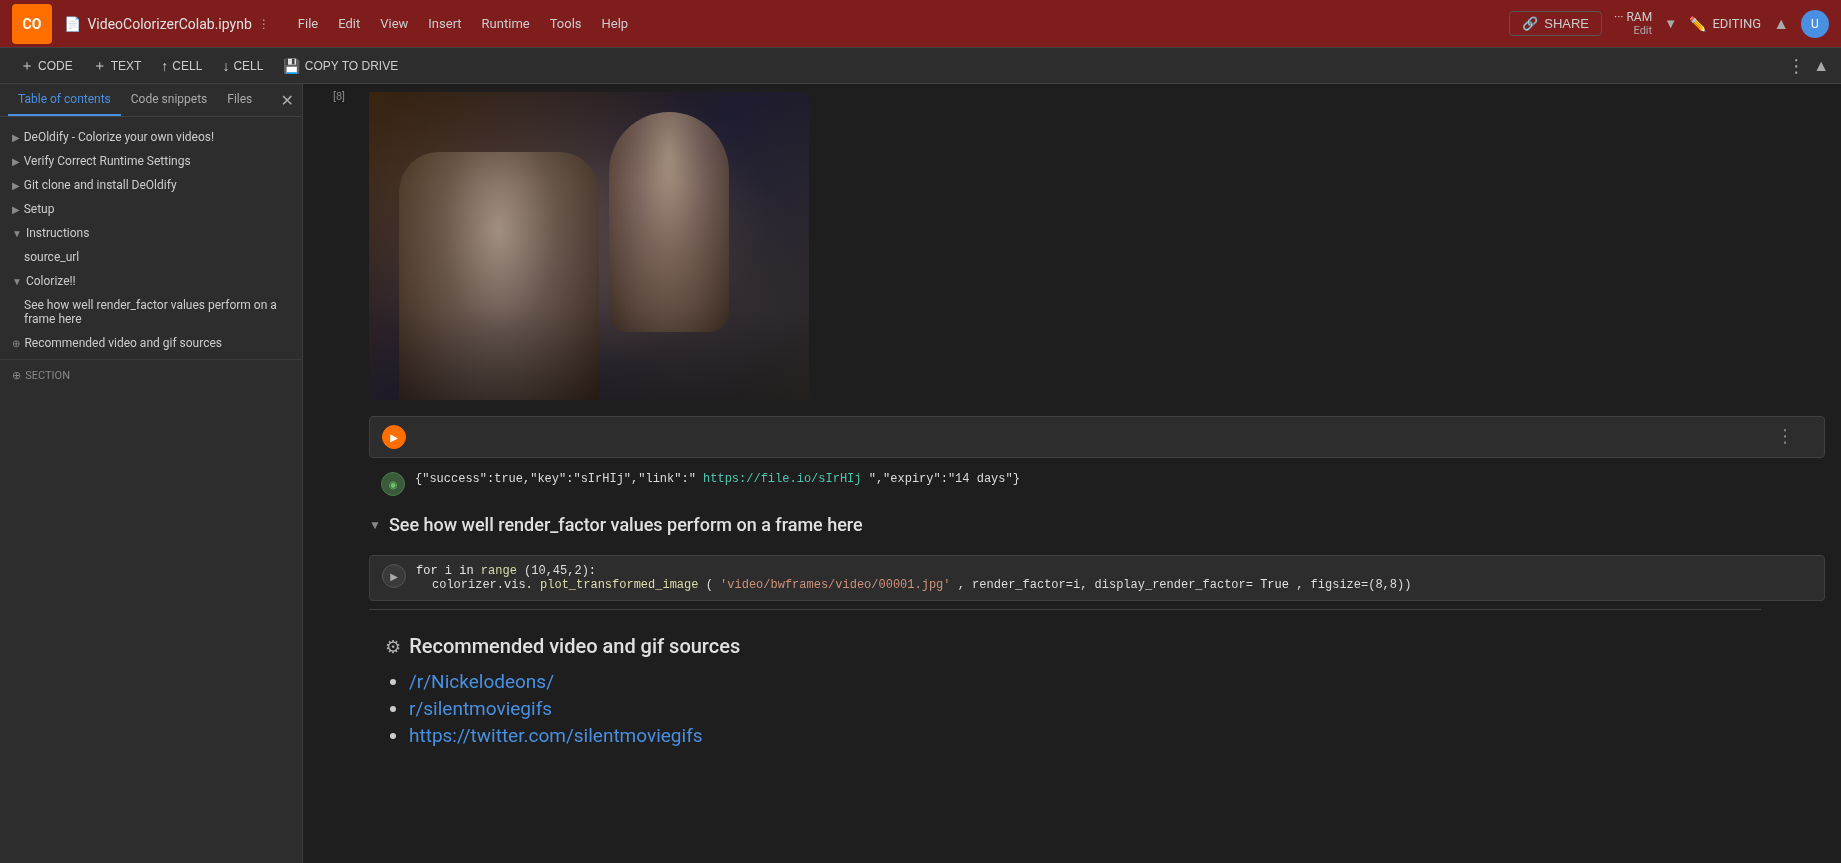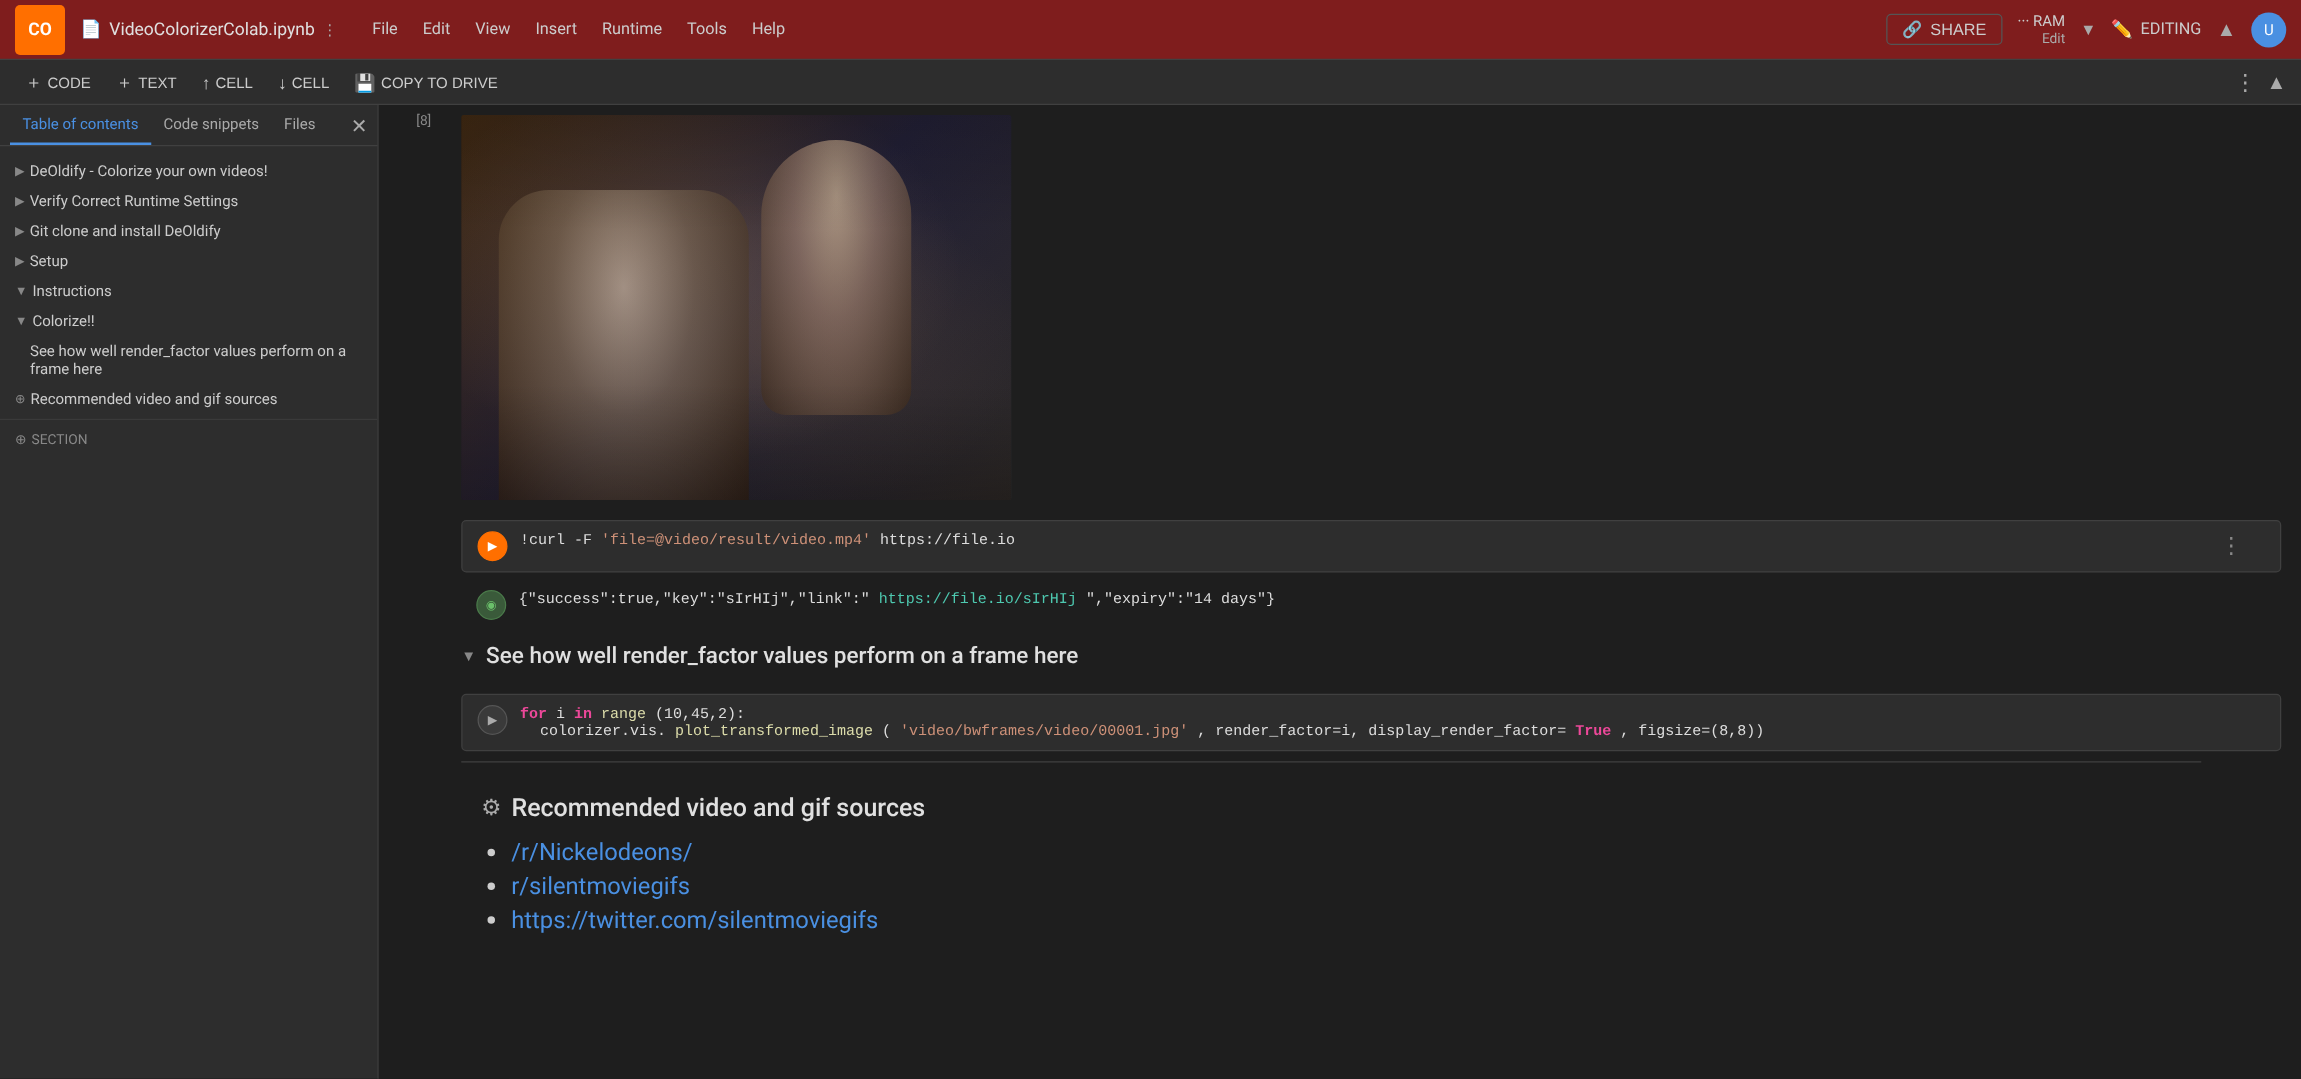--- a/index.html
+++ b/index.html
@@ -290,21 +290,21 @@
       font-size: 10px;
     }
     .run-btn.orange { background: #ff6f00; border-color: #ff6f00; color: white; }
     .code-text {
       font-family: 'Courier New', monospace;
       font-size: 12px;
       color: #ddd;
       flex: 1;
     }
     .code-text .str { color: #ce9178; }
-    .code-text .kw { color: #ec4899; font-weight: bold; }
+    .code-text .kw { color: #e5e5e5; }
     .code-text .fn { color: #dcdcaa; }
     .cell-more {
       position: absolute;
       right: 30px;
       color: #888;
       cursor: pointer;
       font-size: 18px;
     }
 
     
@@ -493,20 +493,23 @@
         <span>Git clone and install DeOldify</span>
       </div>
       <div class="toc-item">
         <span class="arrow">▶</span>
         <span>Setup</span>
       </div>
       <div class="toc-item">
         <span class="arrow">▼</span>
         <span>Instructions</span>
       </div>
+      <div class="toc-item level2">
+        <span>source_url</span>
+      </div>
       <div class="toc-item">
         <span class="arrow">▼</span>
         <span>Colorize!!</span>
       </div>
       <div class="toc-item level2">
         <span>See how well render_factor values perform on a frame here</span>
       </div>
       <div class="toc-item">
         <span class="arrow">⊕</span>
         <span>Recommended video and gif sources</span>
@@ -533,25 +536,20 @@
           <div style="position:absolute;inset:0;background:linear-gradient(180deg, rgba(0,0,0,0.2) 0%, transparent 30%, transparent 70%, rgba(0,0,0,0.3) 100%);"></div>
 
           <div style="position:absolute;inset:0;background:linear-gradient(135deg, rgba(180,120,60,0.15) 0%, rgba(100,80,120,0.1) 50%, rgba(50,30,20,0.2) 100%);"></div>
         </div>
       </div>
     </div>
 
     <div class="code-cell" style="position:relative;">
       <div class="code-cell-run">
         <div class="run-btn orange">▶</div>
-        <div class="code-text">
-          <span>!curl -F </span>
-          <span class="str">'file=@video/result/video.mp4'</span>
-          <span> https://file.io</span>
-        </div>
         <span class="cell-more">⋮</span>
       </div>
     </div>
 
     <div class="output-row">
       <div class="output-icon">◉</div>
       <div class="output-text">
         <span>{"success":true,"key":"sIrHIj","link":"</span>
         <a href="#">https://file.io/sIrHIj</a>
         <span>","expiry":"14 days"}</span>

